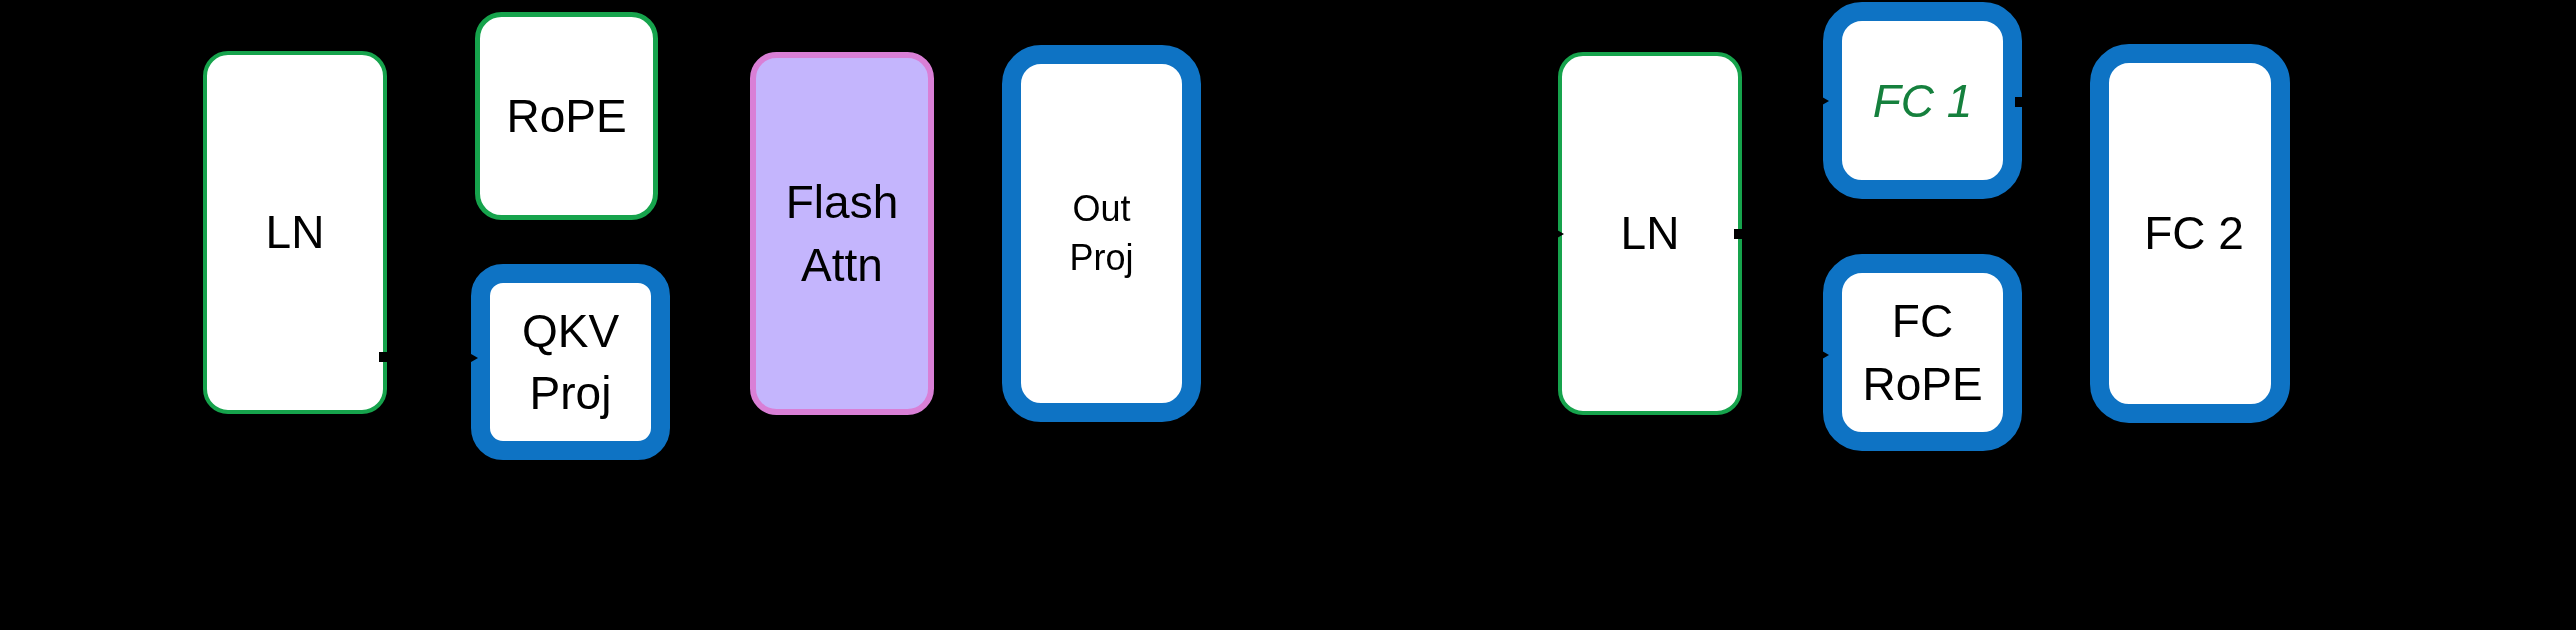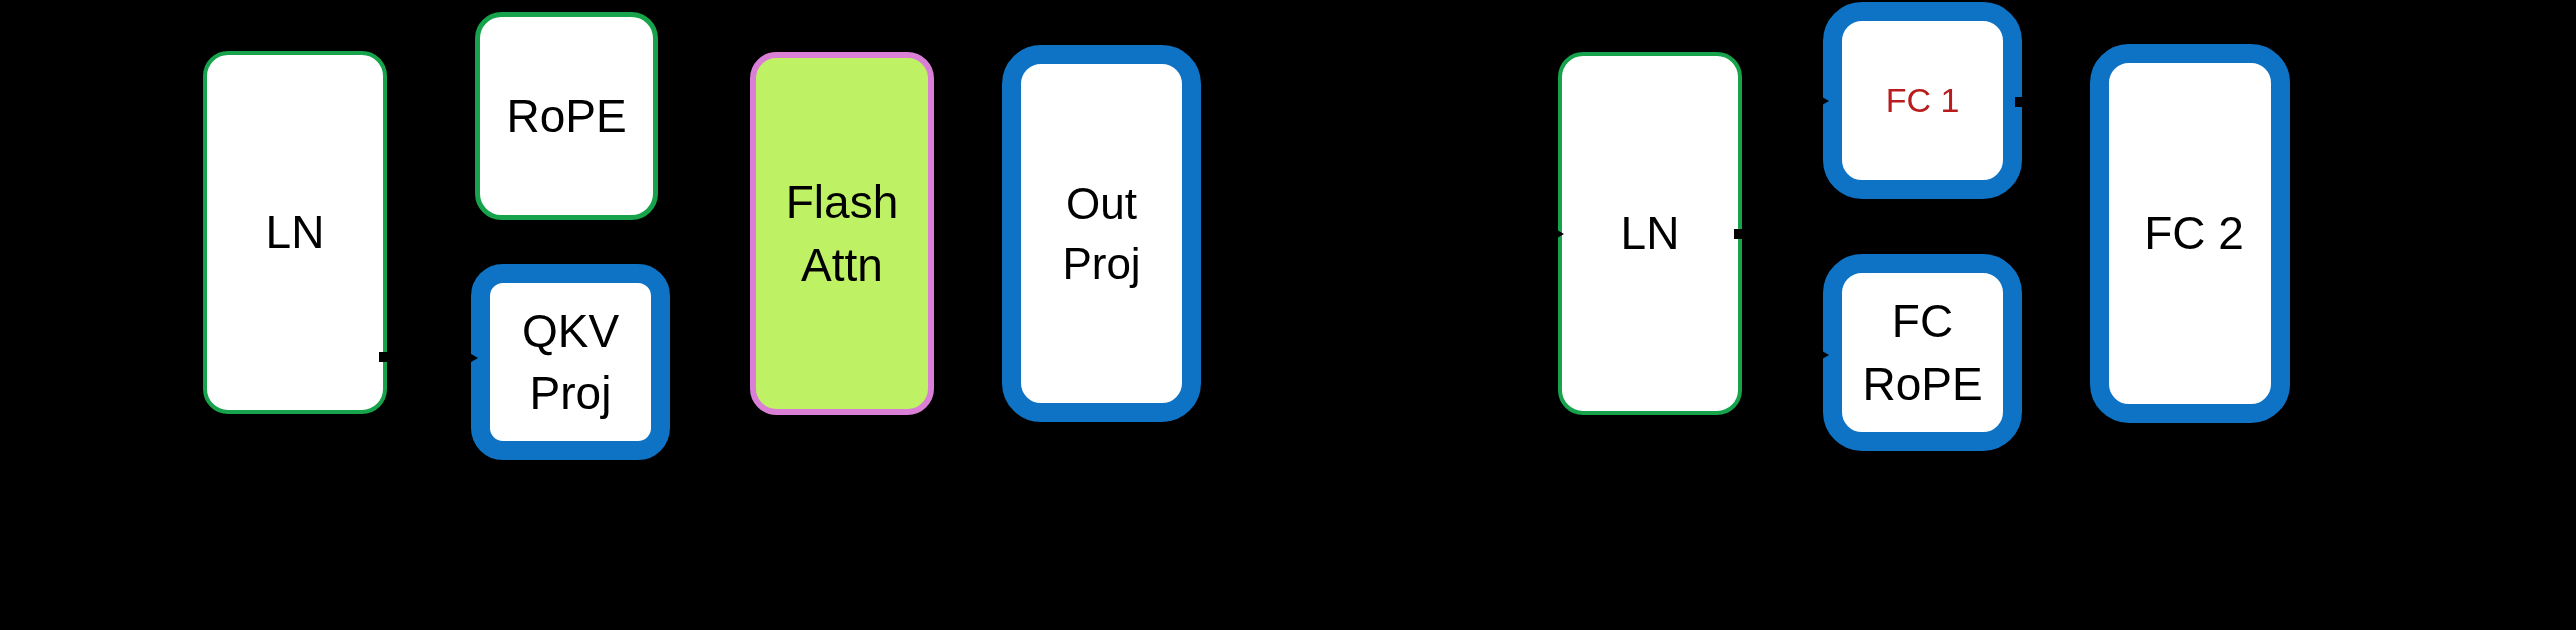--- a/index.html
+++ b/index.html
@@ -51,33 +51,33 @@
       <div class="node" style="left: 203px; top: 51px; width: 184px; height: 363px; background: rgb(255, 255, 255); border-color: rgb(22, 163, 76); border-width: 4.9px; border-radius: 25px;">
         <span class="node-label" style="font-size: 46px; color: rgb(0, 0, 0);">LN</span>
       </div>
       <div class="node" style="left: 475px; top: 11.8px; width: 183px; height: 208px; background: rgb(255, 255, 255); border-color: rgb(22, 163, 76); border-width: 5.6px; border-radius: 26.4px;">
         <span class="node-label" style="font-size: 46px; color: rgb(0, 0, 0);">RoPE</span>
       </div>
       <div class="node" style="left: 471px; top: 264px; width: 199px; height: 196px; background: rgb(255, 255, 255); border-color: rgb(14, 115, 196); border-width: 19px; border-radius: 32px;">
         <span class="node-label" style="font-size: 46px; color: rgb(0, 0, 0);">QKV
 Proj</span>
       </div>
-      <div class="node" style="left: 750px; top: 52px; width: 184px; height: 363px; background: #bef264; border-color: rgb(217, 127, 214); border-width: 6.3px; border-radius: 26.4px;">
+      <div class="node" style="left: 750px; top: 52px; width: 184px; height: 363px; background: #c4b5fd; border-color: rgb(217, 127, 214); border-width: 6.3px; border-radius: 26.4px;">
         <span class="node-label" style="font-size: 46px; color: rgb(0, 0, 0);">Flash
 Attn</span>
       </div>
       <div class="node" style="left: 1002px; top: 45px; width: 199px; height: 377px; background: rgb(255, 255, 255); border-color: rgb(14, 115, 196); border-width: 19px; border-radius: 39px;">
-        <span class="node-label" style="font-size: 44px; color: rgb(0, 0, 0);">Out
+        <span class="node-label" style="font-size: 36px; color: rgb(0, 0, 0);">Out
 Proj</span>
       </div>
       <div class="node" style="left: 1558px; top: 52px; width: 184px; height: 363px; background: rgb(255, 255, 255); border-color: rgb(22, 163, 76); border-width: 4.9px; border-radius: 25px;">
         <span class="node-label" style="font-size: 46px; color: rgb(0, 0, 0);">LN</span>
       </div>
       <div class="node" style="left: 1823px; top: 2.1px; width: 199px; height: 197px; background: rgb(255, 255, 255); border-color: rgb(14, 115, 196); border-width: 19px; border-radius: 39px;">
-        <span class="node-label" style="font-size: 34px; color: #b91c1c;">FC 1</span>
+        <span class="node-label" style="font-size: 46px; color: #15803d; font-style: italic;">FC 1</span>
       </div>
       <div class="node" style="left: 1823px; top: 254px; width: 199px; height: 197px; background: rgb(255, 255, 255); border-color: rgb(14, 115, 196); border-width: 19px; border-radius: 39px;">
         <span class="node-label" style="font-size: 46px; color: rgb(0, 0, 0);">FC
 RoPE</span>
       </div>
       <div class="node" style="left: 2090px; top: 44px; width: 200px; height: 379px; background: rgb(255, 255, 255); border-color: rgb(14, 115, 196); border-width: 19px; border-radius: 39px;">
         <span class="node-label" style="font-size: 46px; color: rgb(0, 0, 0); margin-left: 8px;">FC 2</span>
       </div>
       <div class="mark-notch" style="left: 379px; top: 352px; width: 11.8px; height: 10.4px; background: rgb(0, 0, 0);"></div>
       <div class="mark-arrowhead" style="border-left: 19.5px solid rgb(0, 0, 0); left: 459px; top: 347px;"></div>

